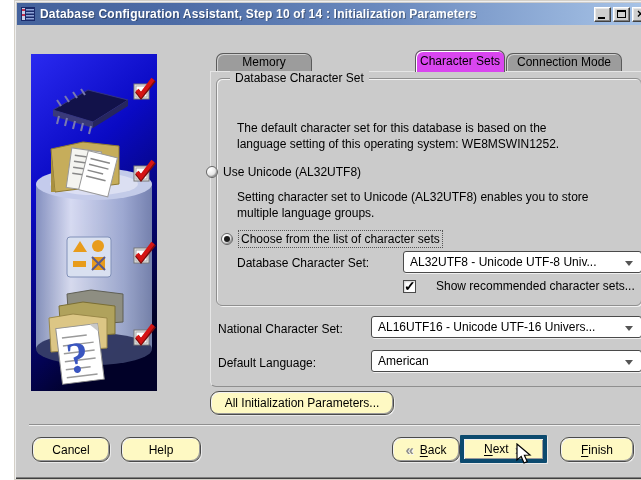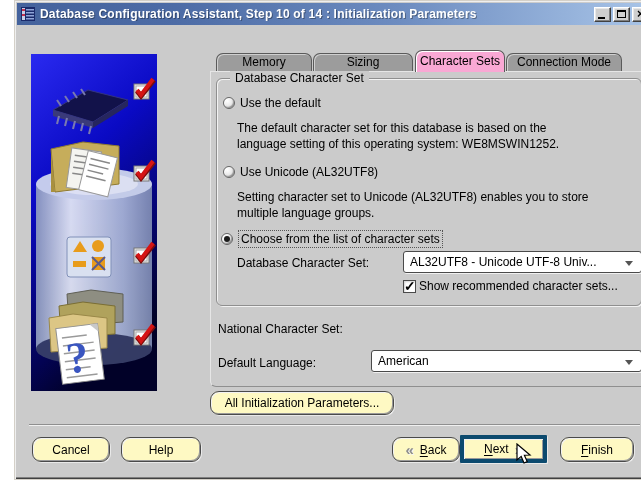--- a/index.html
+++ b/index.html
@@ -39,21 +39,21 @@
   #sidebar { position:absolute; left:17px; top:54px; width:126px; height:337px; }
 
   
   .tab {
     position:absolute; top:53px; height:19px; background:#9c9c9c;
     border:1px solid #5a5a5a; border-bottom:none; border-radius:7px 7px 0 0;
     box-shadow:inset 1px 1px 0 #cfcfcf;
     text-align:center; line-height:17px; font-size:12px; z-index:1; cursor:default;
   }
   .tab.active {
-    top:50px; height:22px; background:#f9a8d4; line-height:21px;
+    top:50px; height:22px; background:#d946ef; line-height:21px;
     box-shadow:inset 1px 1px 0 #ffffff; z-index:3;
   }
   #tab-memory   { left:202px; width:96px; }
   #tab-sizing   { left:299px; width:100px; }
   #tab-charsets { left:401px; width:90px; }
   #tab-connmode { left:492px; width:116px; }
 
   #tabpanel {
     position:absolute; left:196px; top:71px; width:438px; height:316px;
     background:#cbcbcb; border:1px solid; border-color:#e6e6e6 #8f8f8f #8f8f8f #e6e6e6;
@@ -96,21 +96,21 @@
     font-size:12px; line-height:20px; padding:0 18px 3px 6px;
     white-space:nowrap; overflow:hidden; cursor:default;
   }
   .dropdown::after {
     content:''; position:absolute; right:8px; top:9px; width:0; height:0;
     border-left:4px solid transparent; border-right:4px solid transparent;
     border-top:5px solid #555;
   }
 
   
-  .check-row { display:flex; align-items:center; gap:3px;justify-content:space-between; }
+  .check-row { display:flex; align-items:center; gap:20px;justify-content:space-between; }
   .checkbox {
     width:13px; height:13px; background:#fff; border:1px solid #4a4a4a; flex:none;
     position:relative; box-shadow:inset 1px 1px 2px rgba(0,0,0,.18);
   }
   .checkbox.checked::after {
     content:'✓'; position:absolute; left:0px; top:-3px; font-size:14px; font-weight:bold;
     color:#000;
   }
 
   .field-label { font-size:12px; white-space:nowrap; z-index:4; }
@@ -275,38 +275,33 @@
       <g transform="translate(103,276)">
         <rect x="0" y="0" width="15" height="15" fill="#e8e8e8" stroke="#777"></rect>
         <rect x="2" y="2" width="11" height="11" fill="#fff" stroke="#aaa"></rect>
         <path d="M3,7 L7,12 L20,-4" fill="none" stroke="#7a0c0c" stroke-width="5"></path>
         <path d="M3,6 L7,11 L19,-5" fill="none" stroke="#d51414" stroke-width="4"></path>
       </g>
     </g>
   </svg>
 
   <div class="tab" id="tab-memory">Memory</div>
-  <div class="tab" id="tab-sizing">Sizing</div>
   <div class="tab active" id="tab-charsets">Character Sets</div>
   <div class="tab" id="tab-connmode">Connection Mode</div>
 
   <div id="tabpanel"></div>
 
   <div id="groupbox">
     <span class="gb-title">Database Character Set</span>
   </div>
 
-  <div class="abs radio-row" style="left:209px; top:96px;">
-    <span class="radio"></span>
-    <span class="radio-label">Use the default</span>
-  </div>
   <div class="abs desc" style="left:223px; top:120px; width:410px;">The default character set for this database is based on the
 language setting of this operating system: WE8MSWIN1252.</div>
 
-  <div class="abs radio-row" style="left:209px; top:165px;">
+  <div class="abs radio-row" style="left:192px; top:165px;">
     <span class="radio"></span>
     <span class="radio-label">Use Unicode (AL32UTF8)</span>
   </div>
   <div class="abs desc" style="left:223px; top:189px; width:420px;">Setting character set to Unicode (AL32UTF8) enables you to store
 multiple language groups.</div>
 
   <div class="abs radio-row" style="left:207px; top:230px;">
     <span class="radio selected"></span>
     <span class="radio-label focused">Choose from the list of character sets</span>
   </div>
@@ -315,20 +310,23 @@
   <div class="dropdown" style="left:389px; top:251px; width:239px;">
     <span>AL32UTF8 - Unicode UTF-8 Univ...</span>
   </div>
 
   <div class="abs check-row" style="left:389px; top:279px;">
     <span class="checkbox checked"></span>
     <span class="field-label">Show recommended character sets...</span>
   </div>
 
   <div class="abs field-label" style="left:204px; top:322px;">National Character Set:</div>
+  <div class="dropdown" style="left:357px; top:316px; width:271px;">
+    <span>AL16UTF16 - Unicode UTF-16 Univers...</span>
+  </div>
 
   <div class="abs field-label" style="left:204px; top:356px;">Default Language:</div>
   <div class="dropdown" style="left:357px; top:350px; width:271px;">
     <span>American</span>
   </div>
 
   <div class="btn" style="left:196px; top:391px; width:184px; height:24px;">
     <span>All Initialization Parameters...</span>
   </div>
 

